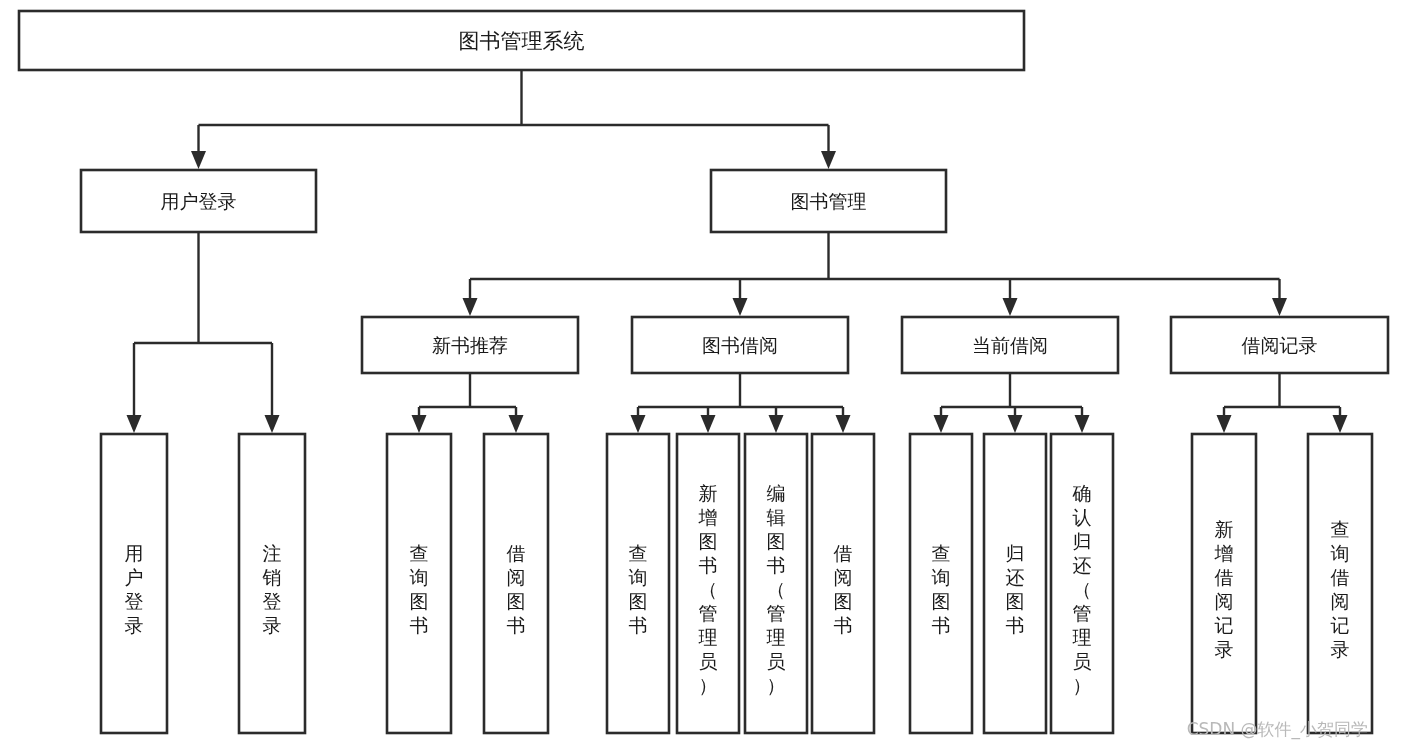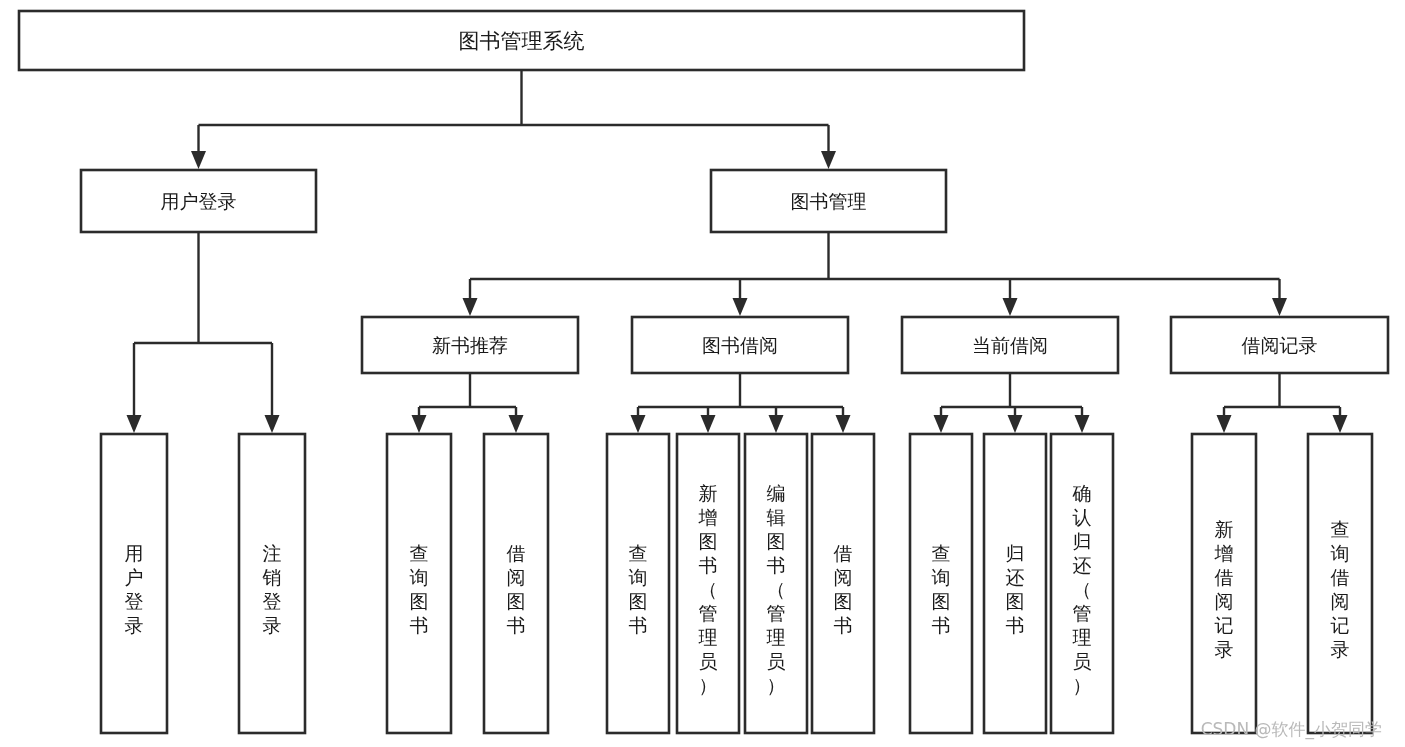--- a/index.html
+++ b/index.html
@@ -45,21 +45,21 @@
     stroke: #2b2b2b;
     stroke-width: 2.4;
     fill: none;
   }
   .arrow-head {
     fill: #2b2b2b;
     stroke: none;
   }
   .watermark {
     position: absolute;
-    right: 12px;
+    right: 26px;
     bottom: 6px;
     font-family: "DejaVu Sans", "Liberation Sans", sans-serif;
     font-size: 17px;
     color: #b9b9b9;
     white-space: nowrap;
     user-select: none;
   }
 </style>
 </head>
 <body>

